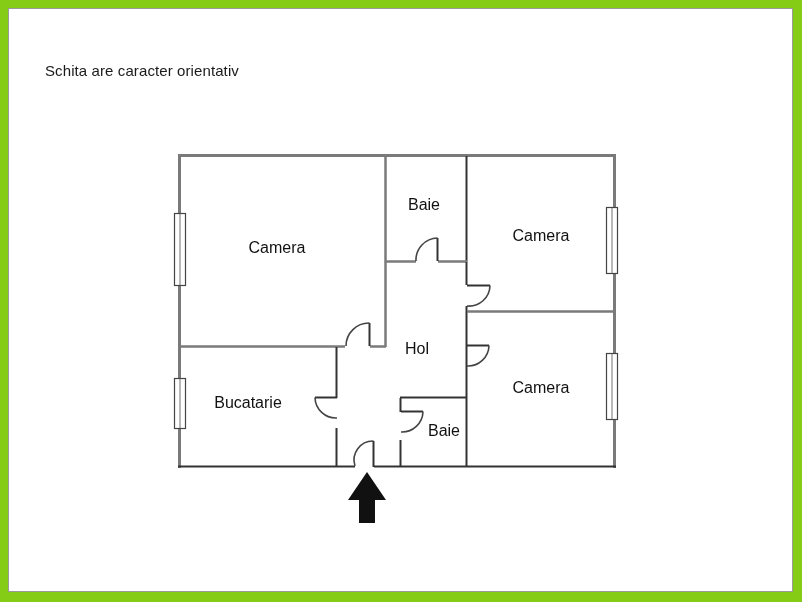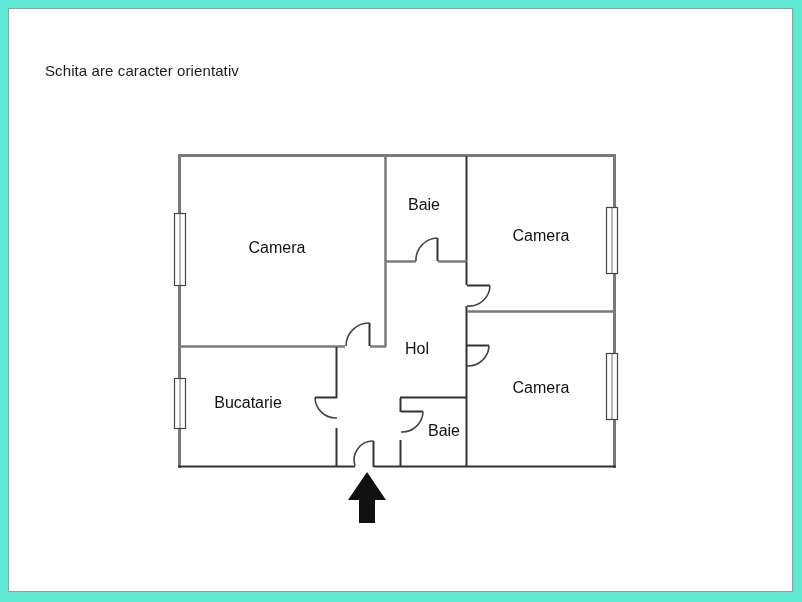--- a/index.html
+++ b/index.html
@@ -12,21 +12,21 @@
     height: 602px;
     font-family: "Liberation Sans", sans-serif;
     position: relative;
     overflow: hidden;
   }
   #page {
     position: absolute;
     left: 0; top: 0;
     width: 802px;
     height: 602px;
-    background: #5eead4;
+    background: #84cc16;
   }
   #page-frame {
     position: absolute;
     left: 8px;
     top: 8px;
     width: 785px;
     height: 584px;
     border: 1px solid #9a9a9a;
     box-sizing: border-box;
     background: #ffffff;

